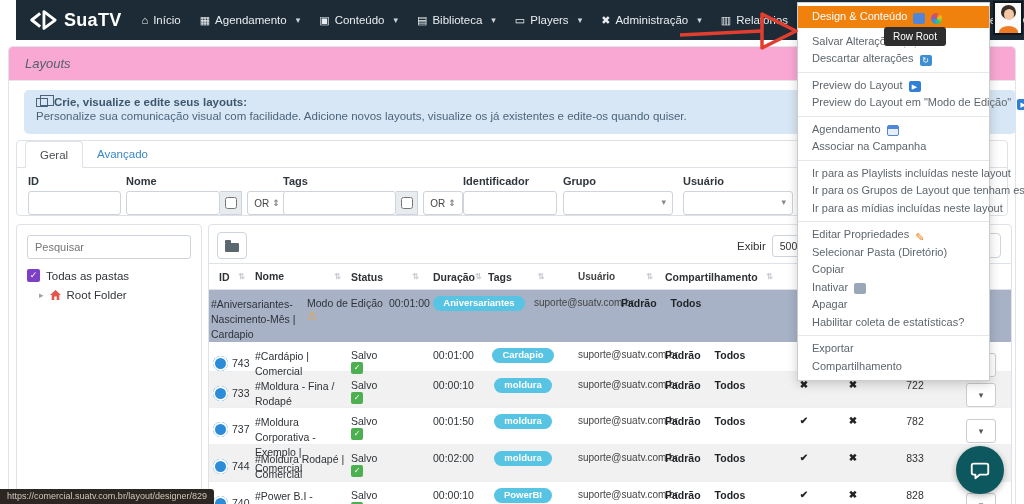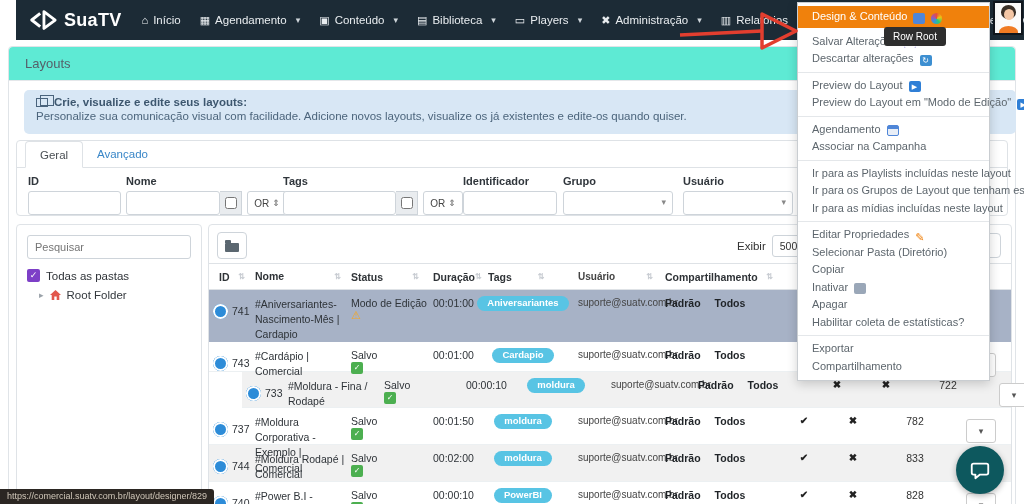--- a/index.html
+++ b/index.html
@@ -11,21 +11,21 @@
   .navbar { position:absolute; left:16px; top:0; width:1024px; height:40px; background:#1c2b36; display:flex; align-items:center; padding:0 12px; z-index:10; }
   .brand { display:flex; align-items:center; gap:6px; margin-right:20px; }
   .brand-text { color:#fff; font-size:18px; font-weight:bold; letter-spacing:.3px; }
   .nav-items { display:flex; align-items:center; gap:19px; }
   .nav-item { display:flex; align-items:center; gap:5px; color:#e9edf0; font-size:11.5px; cursor:pointer; white-space:nowrap; }
   .nav-ico { font-size:11px; color:#e9edf0; }
   .has-caret::after { content:"▾"; font-size:9px; color:#cfd6db; margin-left:4px; }
 
   
   .page-card { position:absolute; left:8px; top:46px; width:1008px; height:600px; background:#fff; border:1px solid #e0e4e8; border-radius:4px 4px 0 0; }
-  .page-header { height:34px; background:#5eead4; border-bottom:1px solid #e4e7ea; border-radius:4px 4px 0 0; display:flex; align-items:center; padding:0 16px; }
+  .page-header { height:34px; background:#f9a8d4; border-bottom:1px solid #e4e7ea; border-radius:4px 4px 0 0; display:flex; align-items:center; padding:0 16px;font-style:italic; }
   .page-title { font-size:13px; color:#55606a; }
   .refresh-btn { position:absolute; right:10px; top:6px; width:32px; height:30px; background:#4a8fd0; border:1px solid #3f7fbc; border-radius:4px; color:#fff; font-size:15px; display:flex; align-items:center; justify-content:center; cursor:pointer; }
 
   
   .banner { position:absolute; left:24px; top:90px; width:992px; height:44px; background:#d8e7f5; border-radius:5px; padding:6px 12px; color:#4c657c; }
   .banner-title { font-size:11.5px; font-weight:bold; color:#3d576f; display:flex; align-items:center; gap:6px; }
   .banner-text { font-size:11.5px; margin-top:2px; }
   .win-icon { position:relative; display:inline-block; width:12px; height:9px; border:1.6px solid #49637c; background:#d8e7f5; }
   .win-icon::before { content:""; position:absolute; top:-4px; left:3px; width:12px; height:9px; border:1.6px solid #49637c; }
 
@@ -305,24 +305,20 @@
           <span>Compartilhamento</span>
           <span class="sort">⇅</span>
         </span>
       <span class="th c8"></span>
       <span class="th c9"></span>
       <span class="th c10"></span>
       <span class="th c11"></span>
     </div>
 
     <div class="trow selected" style="height:52px;">
-      <span class="td c1">
-          <span class="expand-dot"></span>
-          <span class="row-id">741</span>
-        </span>
       <span class="td c2">#Aniversariantes-Nascimento-Mês | Cardapio</span>
       <span class="td c3">
           <span class="status-cell">
             <span>Modo de Edição</span>
             <span class="warn-ico"></span>
           </span>
         </span>
       <span class="td c4">00:01:00</span>
       <span class="td c5" style="padding-top:0;">
           <span class="pill">Aniversariantes</span>
@@ -354,21 +350,21 @@
       <span class="td c6">suporte@suatv.com.br</span>
       <span class="td c7"><span class="share">Padrão</span><span class="share">Todos</span></span>
       <span class="td c8 flag">✔</span>
       <span class="td c9 flag">✖</span>
       <span class="td c10">836</span>
       <span class="td c11">
           <span class="row-action">▾</span>
         </span>
     </div>
 
-    <div class="trow alt" style="height:36px;margin-left:33px;">
+    <div class="trow alt" style="height:36px;">
       <span class="td c1">
           <span class="expand-dot"></span>
           <span class="row-id">733</span>
         </span>
       <span class="td c2">#Moldura - Fina / Rodapé</span>
       <span class="td c3">
           <span class="status-cell">
             <span>Salvo</span>
             <span class="saved-ico">✓</span>
           </span>

